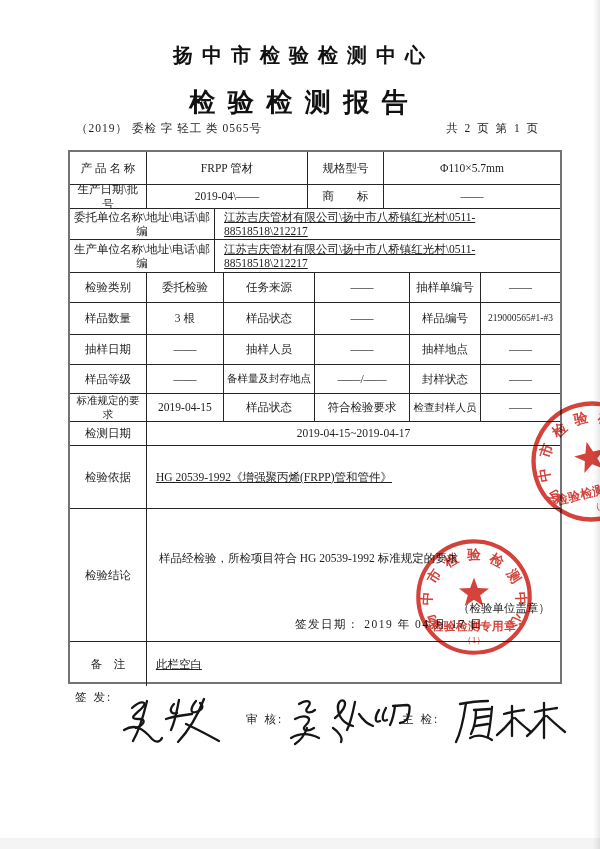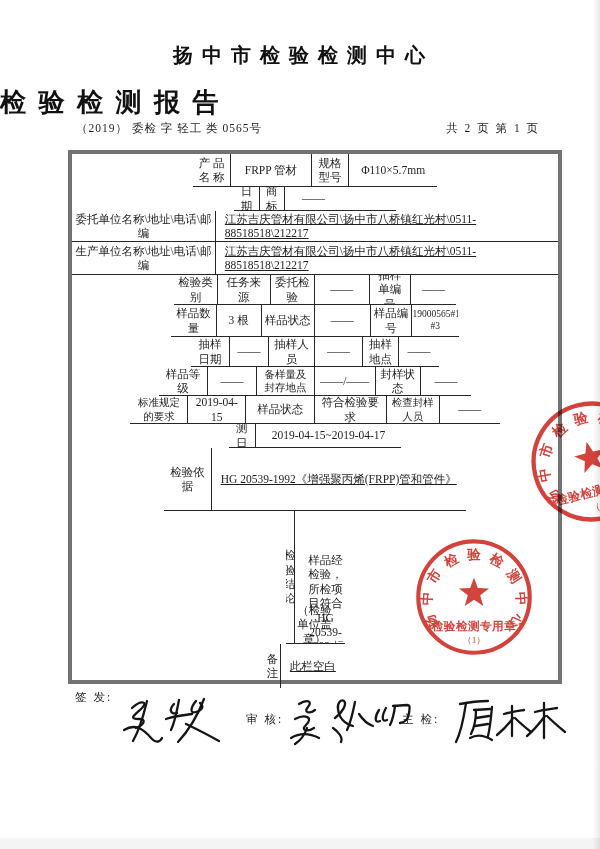--- a/index.html
+++ b/index.html
@@ -4,27 +4,27 @@
 <style>
   html,body{margin:0;padding:0;background:#ffffff;}
   .page{
     position:relative;width:600px;height:849px;overflow:hidden;
     background:#ffffff;color:#1f1f1f;
     font-family:"Liberation Serif","DejaVu Serif",serif;
   }
   
   .org-title{position:absolute;top:42px;left:0;width:100%;text-align:center;
     font-size:20px;font-weight:bold;letter-spacing:2px;color:#111;}
-  .report-title{position:absolute;top:85px;left:0;width:100%;text-align:left;
+  .report-title{position:absolute;top:85px;left:0;width:100%;text-align:center;
     font-size:26px;font-weight:bold;letter-spacing:3px;color:#111;}
   .doc-number{position:absolute;top:121px;left:76px;font-size:11.5px;letter-spacing:1px;}
   .page-info{position:absolute;top:121px;right:60px;font-size:11.5px;letter-spacing:2px;}
   
   .report-table{position:absolute;left:68px;top:150px;width:494px;height:534px;
-    border:4px solid #737373;box-sizing:border-box;display:flex;flex-direction:column;align-items:center;}
+    border:2px solid #737373;box-sizing:border-box;display:flex;flex-direction:column;}
   .trow{display:flex;border-bottom:1px solid #262626;box-sizing:border-box;flex:0 0 auto;}
   .trow:last-child{border-bottom:none;}
   .tc{border-right:1px solid #262626;box-sizing:border-box;display:flex;
     align-items:center;justify-content:center;font-size:11.5px;line-height:1.25;
     text-align:center;padding:1px 3px;overflow:hidden;}
   .tc:last-child{border-right:none;}
   .tc.left{justify-content:flex-start;text-align:left;padding-left:9px;text-decoration:underline;}
   .h33{height:33px}.h24{height:24px}.h31{height:31px}.h30{height:30px}
   .h32{height:32px}.h29{height:29px}.h28{height:28px}.h63{height:63px}
   .h133{height:133px}.h44{height:44px}
@@ -70,38 +70,39 @@
 
     <div class="trow h33">
       <div class="tc w157">产 品 名 称</div>
       <div class="tc wA2">FRPP 管材</div>
       <div class="tc wA3">规格型号</div>
       <div class="tc wA4">Φ110×5.7mm</div>
     </div>
 
     <div class="trow h24">
       <div class="tc w157">生产日期\批号</div>
+      <div class="tc wA2">2019-04\——</div>
       <div class="tc wA3">商　　标</div>
       <div class="tc wA4">——</div>
     </div>
 
     <div class="trow h31">
       <div class="tc w296">委托单位名称\地址\电话\邮编</div>
       <div class="tc w704 left">江苏吉庆管材有限公司\扬中市八桥镇红光村\0511-88518518\212217</div>
     </div>
 
     <div class="trow h33">
       <div class="tc w296">生产单位名称\地址\电话\邮编</div>
       <div class="tc w704 left">江苏吉庆管材有限公司\扬中市八桥镇红光村\0511-88518518\212217</div>
     </div>
 
     <div class="trow h30">
       <div class="tc w157">检验类别</div>
+      <div class="tc w157">委托检验</div>
       <div class="tc w186">任务来源</div>
-      <div class="tc w157">委托检验</div>
       <div class="tc w194">——</div>
       <div class="tc w145">抽样单编号</div>
       <div class="tc w161">——</div>
     </div>
 
     <div class="trow h32">
       <div class="tc w157">样品数量</div>
       <div class="tc w157">3 根</div>
       <div class="tc w186">样品状态</div>
       <div class="tc w194">——</div>

